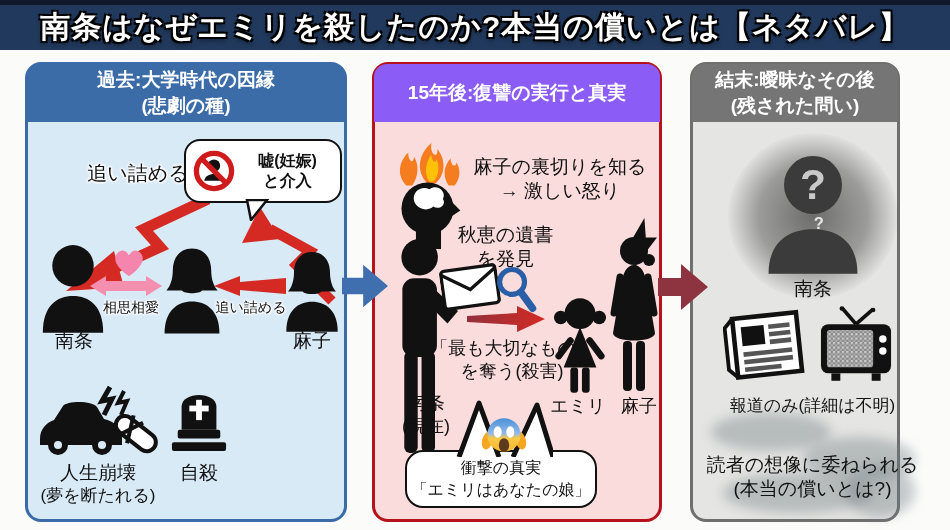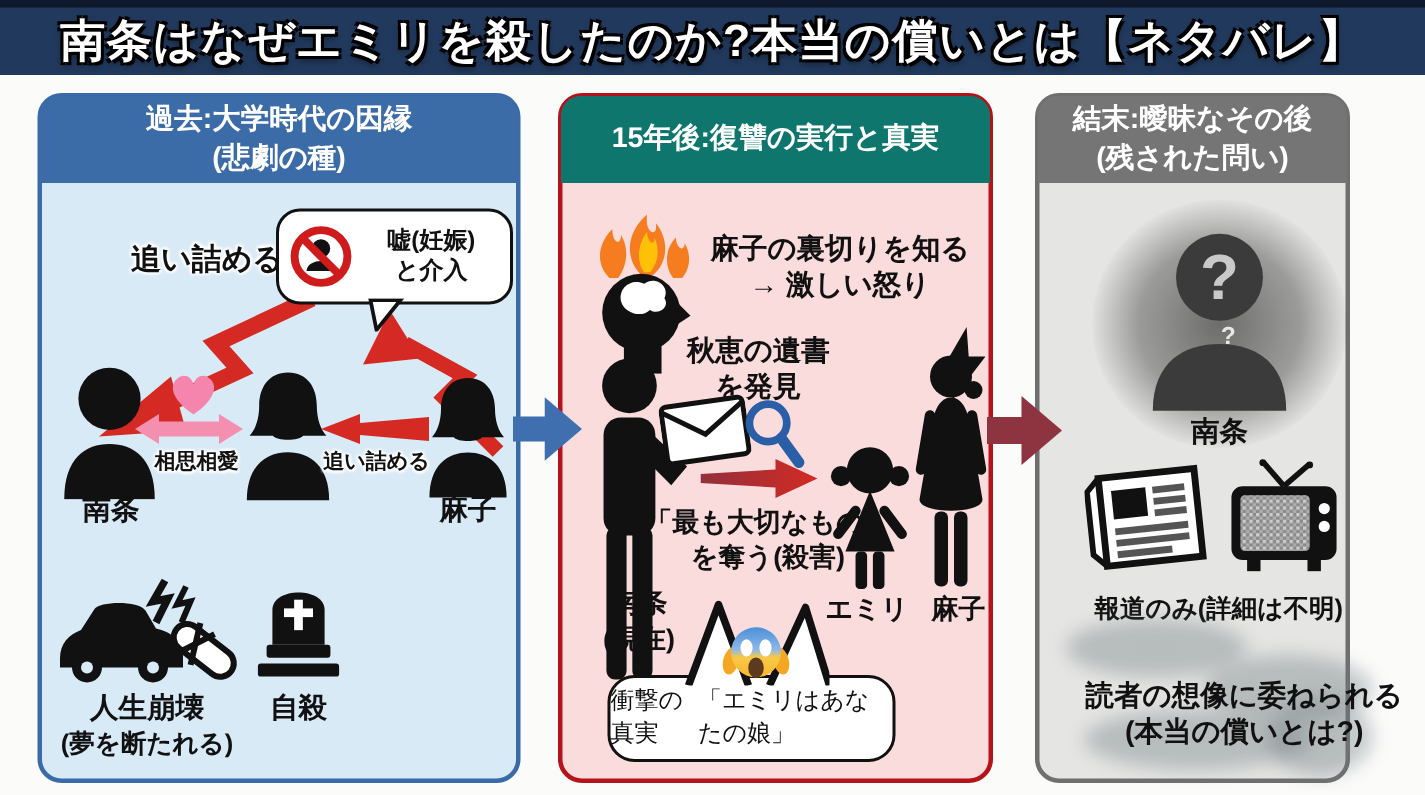--- a/index.html
+++ b/index.html
@@ -12,34 +12,34 @@
   .title{margin:0;font-size:30px;font-weight:bold;color:#fff;letter-spacing:1px;white-space:nowrap;
          text-shadow:-2px -2px 0 #000,2px -2px 0 #000,-2px 2px 0 #000,2px 2px 0 #000,0 3px 5px rgba(0,0,0,.55);}
   
   .panel{position:absolute;top:62px;height:460px;border-radius:16px;box-sizing:border-box;}
   .panel-past{left:25px;width:322px;background:#d9eaf7;border:3px solid #3a6ba8;}
   .panel-revenge{left:372px;width:290px;background:#fbdcdc;border:3px solid #b5121b;}
   .panel-ending{left:690px;width:210px;background:#e5e5e3;border:3px solid #6f6f6f;}
   .panel-header{position:absolute;left:-1px;top:-1px;right:-1px;height:58px;border-radius:13px 13px 0 0;
                 color:#fff;text-align:center;font-weight:bold;font-size:19px;line-height:1.35;
                 display:flex;flex-direction:column;align-items:center;justify-content:center;box-sizing:border-box;}
-  .hdr-blue{background:#3c6ca8;} .hdr-red{background:#0f766e;justify-content:center;} .hdr-gray{background:#757575;}
-  
-  .lbl{position:absolute;font-weight:bold;color:#111;text-align:center;line-height:1.28;}
+  .hdr-blue{background:#3c6ca8;} .hdr-red{background:#8b5cf6;justify-content:center;} .hdr-gray{background:#757575;}
+  
+  .lbl{position:absolute;font-weight:normal;color:#111;text-align:center;line-height:1.28;}
   .t20{font-size:20px;} .t19{font-size:19px;} .t18{font-size:18px;} .t17{font-size:17px;}
   .t16{font-size:16px;} .t14{font-size:14px;}
   .halo{text-shadow:0 0 3px #fff,0 0 3px #fff,1px 1px 2px #fff,-1px -1px 2px #fff,1px -1px 2px #fff,-1px 1px 2px #fff;}
   .sub{font-size:0.92em;}
   
   .speech-bubble{position:absolute;background:#fff;border:2.5px solid #111;border-radius:16px;
                  display:flex;align-items:center;gap:5px;padding:4px 6px;box-sizing:border-box;z-index:2;}
   .speech-bubble .txt{font-weight:bold;font-size:16px;line-height:1.25;text-align:center;flex:1;}
   
   .burst-rect{position:absolute;background:#fff;border:2.5px solid #111;border-radius:18px;box-sizing:border-box;
-              z-index:2;display:flex;flex-direction:row;align-items:center;justify-content:center;line-height:1.35;}
+              z-index:2;display:flex;flex-direction:column;align-items:center;justify-content:center;line-height:1.35;}
   
   .qhalo{position:absolute;border-radius:50%;
          background:radial-gradient(ellipse at center,rgba(35,35,35,.62) 0%,rgba(35,35,35,.38) 45%,rgba(35,35,35,0) 72%);}
   .smoke{position:absolute;border-radius:50%;background:rgba(108,120,126,.38);filter:blur(6px);}
   .z3{z-index:3;} .z4{z-index:4;}
   .flow-arrow{position:absolute;z-index:5;}
 </style>
 </head>
 <body>
 
@@ -306,19 +306,19 @@
       <rect x="22" y="90" width="12" height="10" fill="#111"></rect>
       <rect x="76" y="90" width="12" height="10" fill="#111"></rect>
     </svg>
     <div class="lbl t17" style="left:6px;top:330px;width:227px;">報道のみ(詳細は不明)</div>
 
     <div class="smoke" style="left:18px;top:348px;width:120px;height:38px;"></div>
     <div class="smoke" style="left:110px;top:372px;width:112px;height:44px;"></div>
     <div class="smoke" style="left:30px;top:408px;width:150px;height:40px;"></div>
     <div class="smoke" style="left:152px;top:400px;width:70px;height:52px;"></div>
 
-    <div class="lbl z3" style="left:21px;top:388px;width:231px;">
+    <div class="lbl z3" style="left:4px;top:388px;width:231px;">
       <div class="t19">読者の想像に委ねられる</div>
       <div class="t19">(本当の償いとは?)</div>
     </div>
   </section>
 
 </div>
 
 </body></html>

